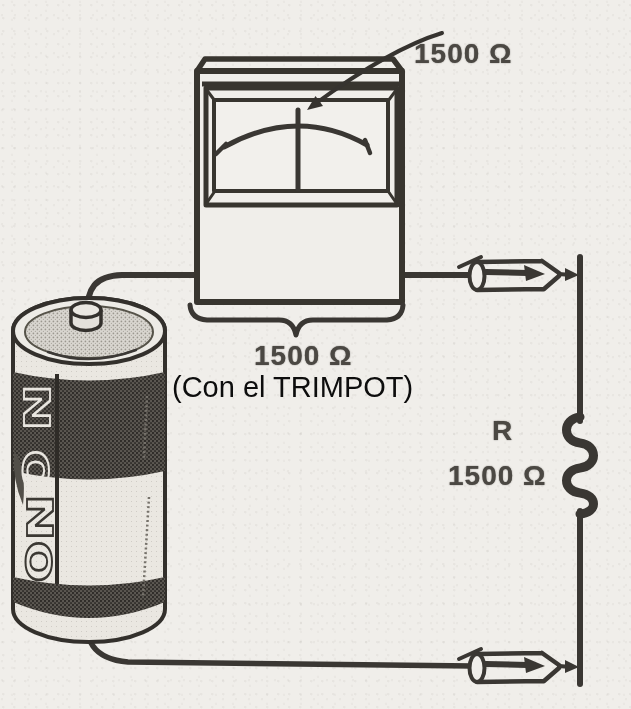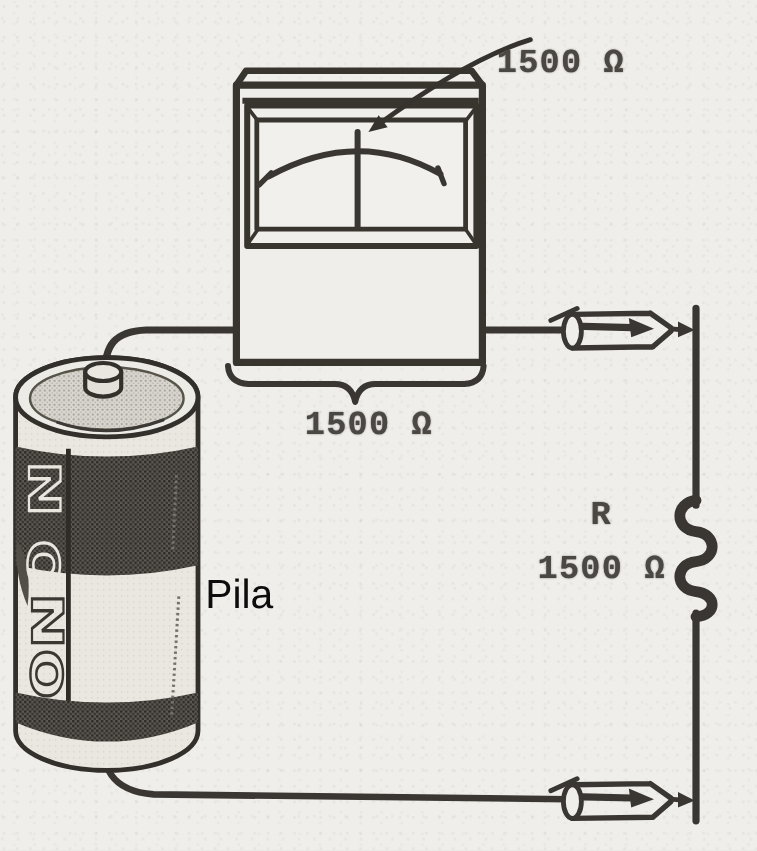--- a/index.html
+++ b/index.html
@@ -13,21 +13,21 @@
       radial-gradient(circle at 15% 80%, rgba(110,105,98,0.06) 0 1px, transparent 1.5px);
     background-size:11px 13px, 17px 9px, 13px 19px;
   }
   #stage > svg{position:absolute;left:0;top:0;}
   .lbl{position:absolute;white-space:nowrap;line-height:1.05;}
   .lbl-digital{
     font-family:"Liberation Sans",sans-serif;
     color:#0d0d0d;font-weight:400;
   }
   .lbl-scan{
-    font-family:Liberation Mono, monospace;
+    font-family:Liberation Sans, sans-serif;
     font-weight:700;color:#4b4843;
     text-shadow:0 0 1px rgba(75,72,67,.75), 0 0 2px rgba(75,72,67,.25);
     letter-spacing:1px;
   }
   #lbl-annotation      {left:245px;top:2px;  font-size:31px;}
   #lbl-annotation-value{left:414px;top:39px; font-size:28px;}
   #lbl-brace-value     {left:254px;top:341px;font-size:28px;}
   #lbl-trimpot         {left:172px;top:372px;font-size:29px;}
   #lbl-pila            {left:171px;top:479px;font-size:34px;}
   #lbl-r               {left:492px;top:416px;font-size:28px;}
@@ -125,19 +125,19 @@
     </g>
 
     <path d="M580,417 C562,419 562,441 580,443 C598,445 598,466 580,468 C562,470 562,491 580,493 C598,495 598,513 580,514" fill="none" stroke="#3a3733" stroke-width="9" stroke-linecap="round" stroke-linejoin="round"></path>
   </svg>
 
 
   <div id="lbl-annotation-value" class="lbl lbl-scan">1500 Ω</div>
 
   <div id="lbl-brace-value" class="lbl lbl-scan">1500 Ω</div>
 
+  <div id="lbl-trimpot" class="lbl lbl-digital">(Con el TRIMPOT)</div>
 
-  <div id="lbl-pila" class="lbl lbl-digital">Pila</div>
 
   <div id="lbl-r" class="lbl lbl-scan">R</div>
 
   <div id="lbl-rvalue" class="lbl lbl-scan">1500 Ω</div>
 </div>
 
 </body></html>

